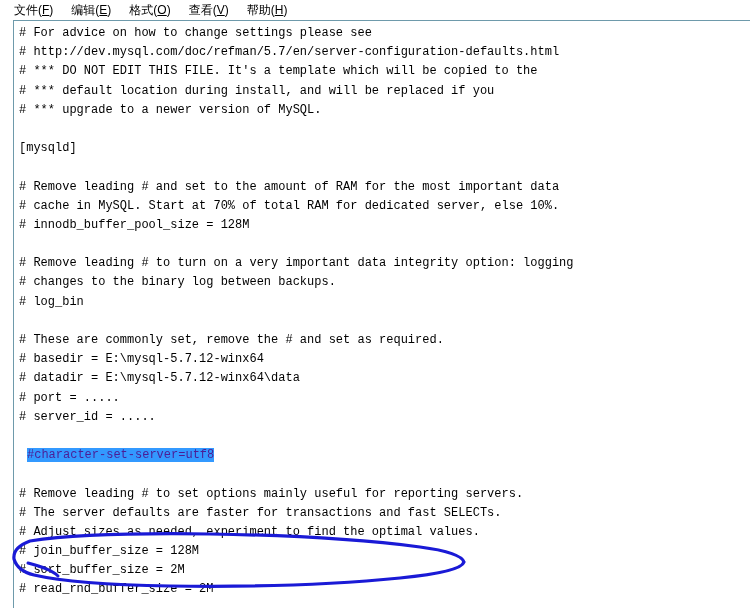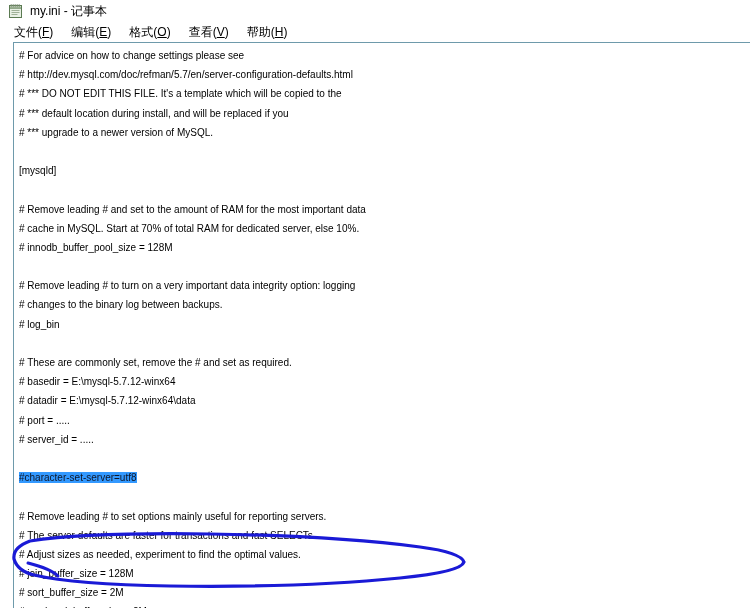--- a/index.html
+++ b/index.html
@@ -74,65 +74,49 @@
     border-top: 1px solid #6e9aab;
     background: #ffffff;
     overflow: hidden;
   }
   #editor {
     position: absolute;
     left: 5px;
     top: 3px;
     right: 0;
     bottom: 0;
-    font-family: Liberation Sans, sans-serif;
-    font-size: 10px;
+    font-family: Liberation Mono, monospace;
+    font-size: 12px;
     line-height: 19.2px;
     color: #000000;
     white-space: pre;
     letter-spacing: 0px;
   }
   .line { height: 19.2px; white-space: pre; }
   .sel {
     background: #3399ff;
-    color: #0f172a;
+    color: #4c1d95;
+    margin-left: 8px;
   }
 
   
   #annotation {
     position: absolute;
     left: 0;
     top: 0;
     width: 750px;
     height: 608px;
     pointer-events: none;
   }
 </style>
 </head>
 <body>
 
 <div id="window">
 
-  <div id="titlebar">
-    <span id="title-icon">
-      <svg width="16" height="16" viewBox="0 0 16 16" xmlns="http://www.w3.org/2000/svg">
-        <rect x="1.5" y="2.5" width="12" height="12" fill="#e8f0e4" stroke="#5b7a52" stroke-width="1"></rect>
-        <rect x="1.5" y="2.5" width="12" height="2.6" fill="#c9d8c2" stroke="#5b7a52" stroke-width="1"></rect>
-        <line x1="3.2" y1="1.2" x2="3.2" y2="4.2" stroke="#7d8f76" stroke-width="1"></line>
-        <line x1="5.2" y1="1.2" x2="5.2" y2="4.2" stroke="#7d8f76" stroke-width="1"></line>
-        <line x1="7.2" y1="1.2" x2="7.2" y2="4.2" stroke="#7d8f76" stroke-width="1"></line>
-        <line x1="9.2" y1="1.2" x2="9.2" y2="4.2" stroke="#7d8f76" stroke-width="1"></line>
-        <line x1="11.2" y1="1.2" x2="11.2" y2="4.2" stroke="#7d8f76" stroke-width="1"></line>
-        <line x1="3.5" y1="7.5" x2="11.5" y2="7.5" stroke="#9fb097" stroke-width="1"></line>
-        <line x1="3.5" y1="9.5" x2="11.5" y2="9.5" stroke="#9fb097" stroke-width="1"></line>
-        <line x1="3.5" y1="11.5" x2="9.5" y2="11.5" stroke="#9fb097" stroke-width="1"></line>
-      </svg>
-    </span>
-    <span id="title-text">my.ini - 记事本</span>
-  </div>
 
   <div id="menubar">
     <span class="menu-item"><span>文件(</span><span class="mnemonic">F</span><span>)</span></span>
     <span class="menu-item"><span>编辑(</span><span class="mnemonic">E</span><span>)</span></span>
     <span class="menu-item"><span>格式(</span><span class="mnemonic">O</span><span>)</span></span>
     <span class="menu-item"><span>查看(</span><span class="mnemonic">V</span><span>)</span></span>
     <span class="menu-item"><span>帮助(</span><span class="mnemonic">H</span><span>)</span></span>
   </div>
 
   <div id="editor-wrap">

